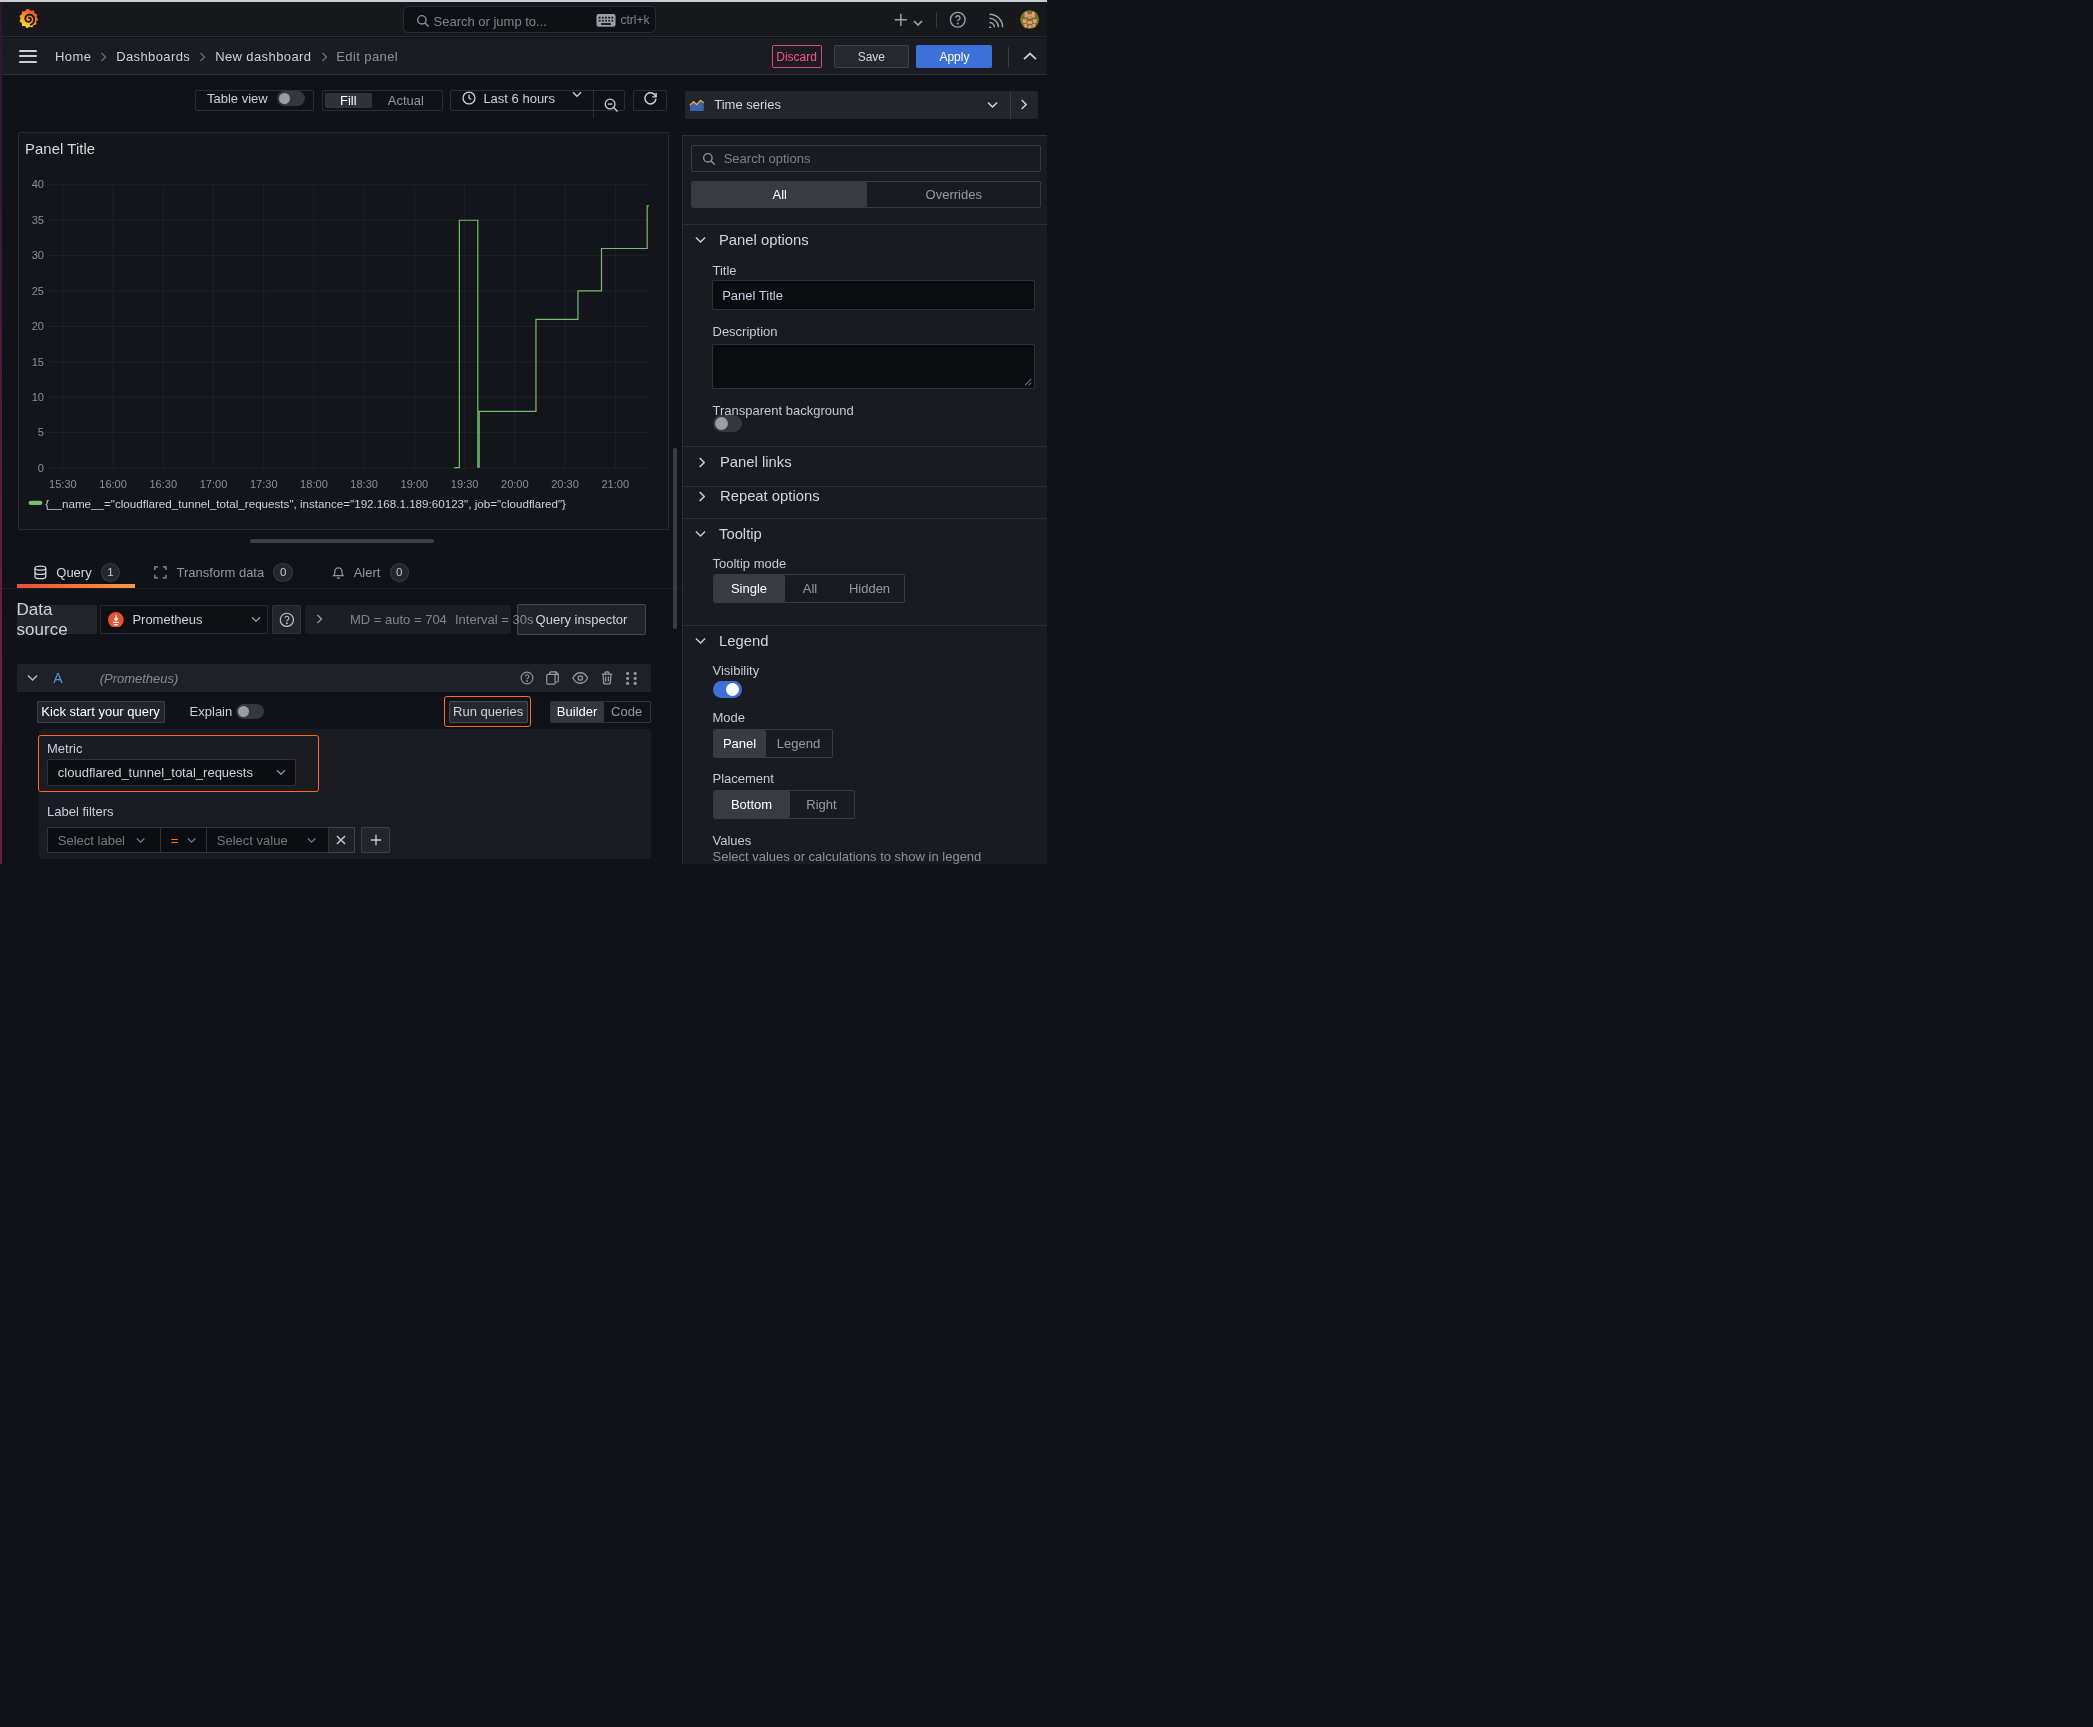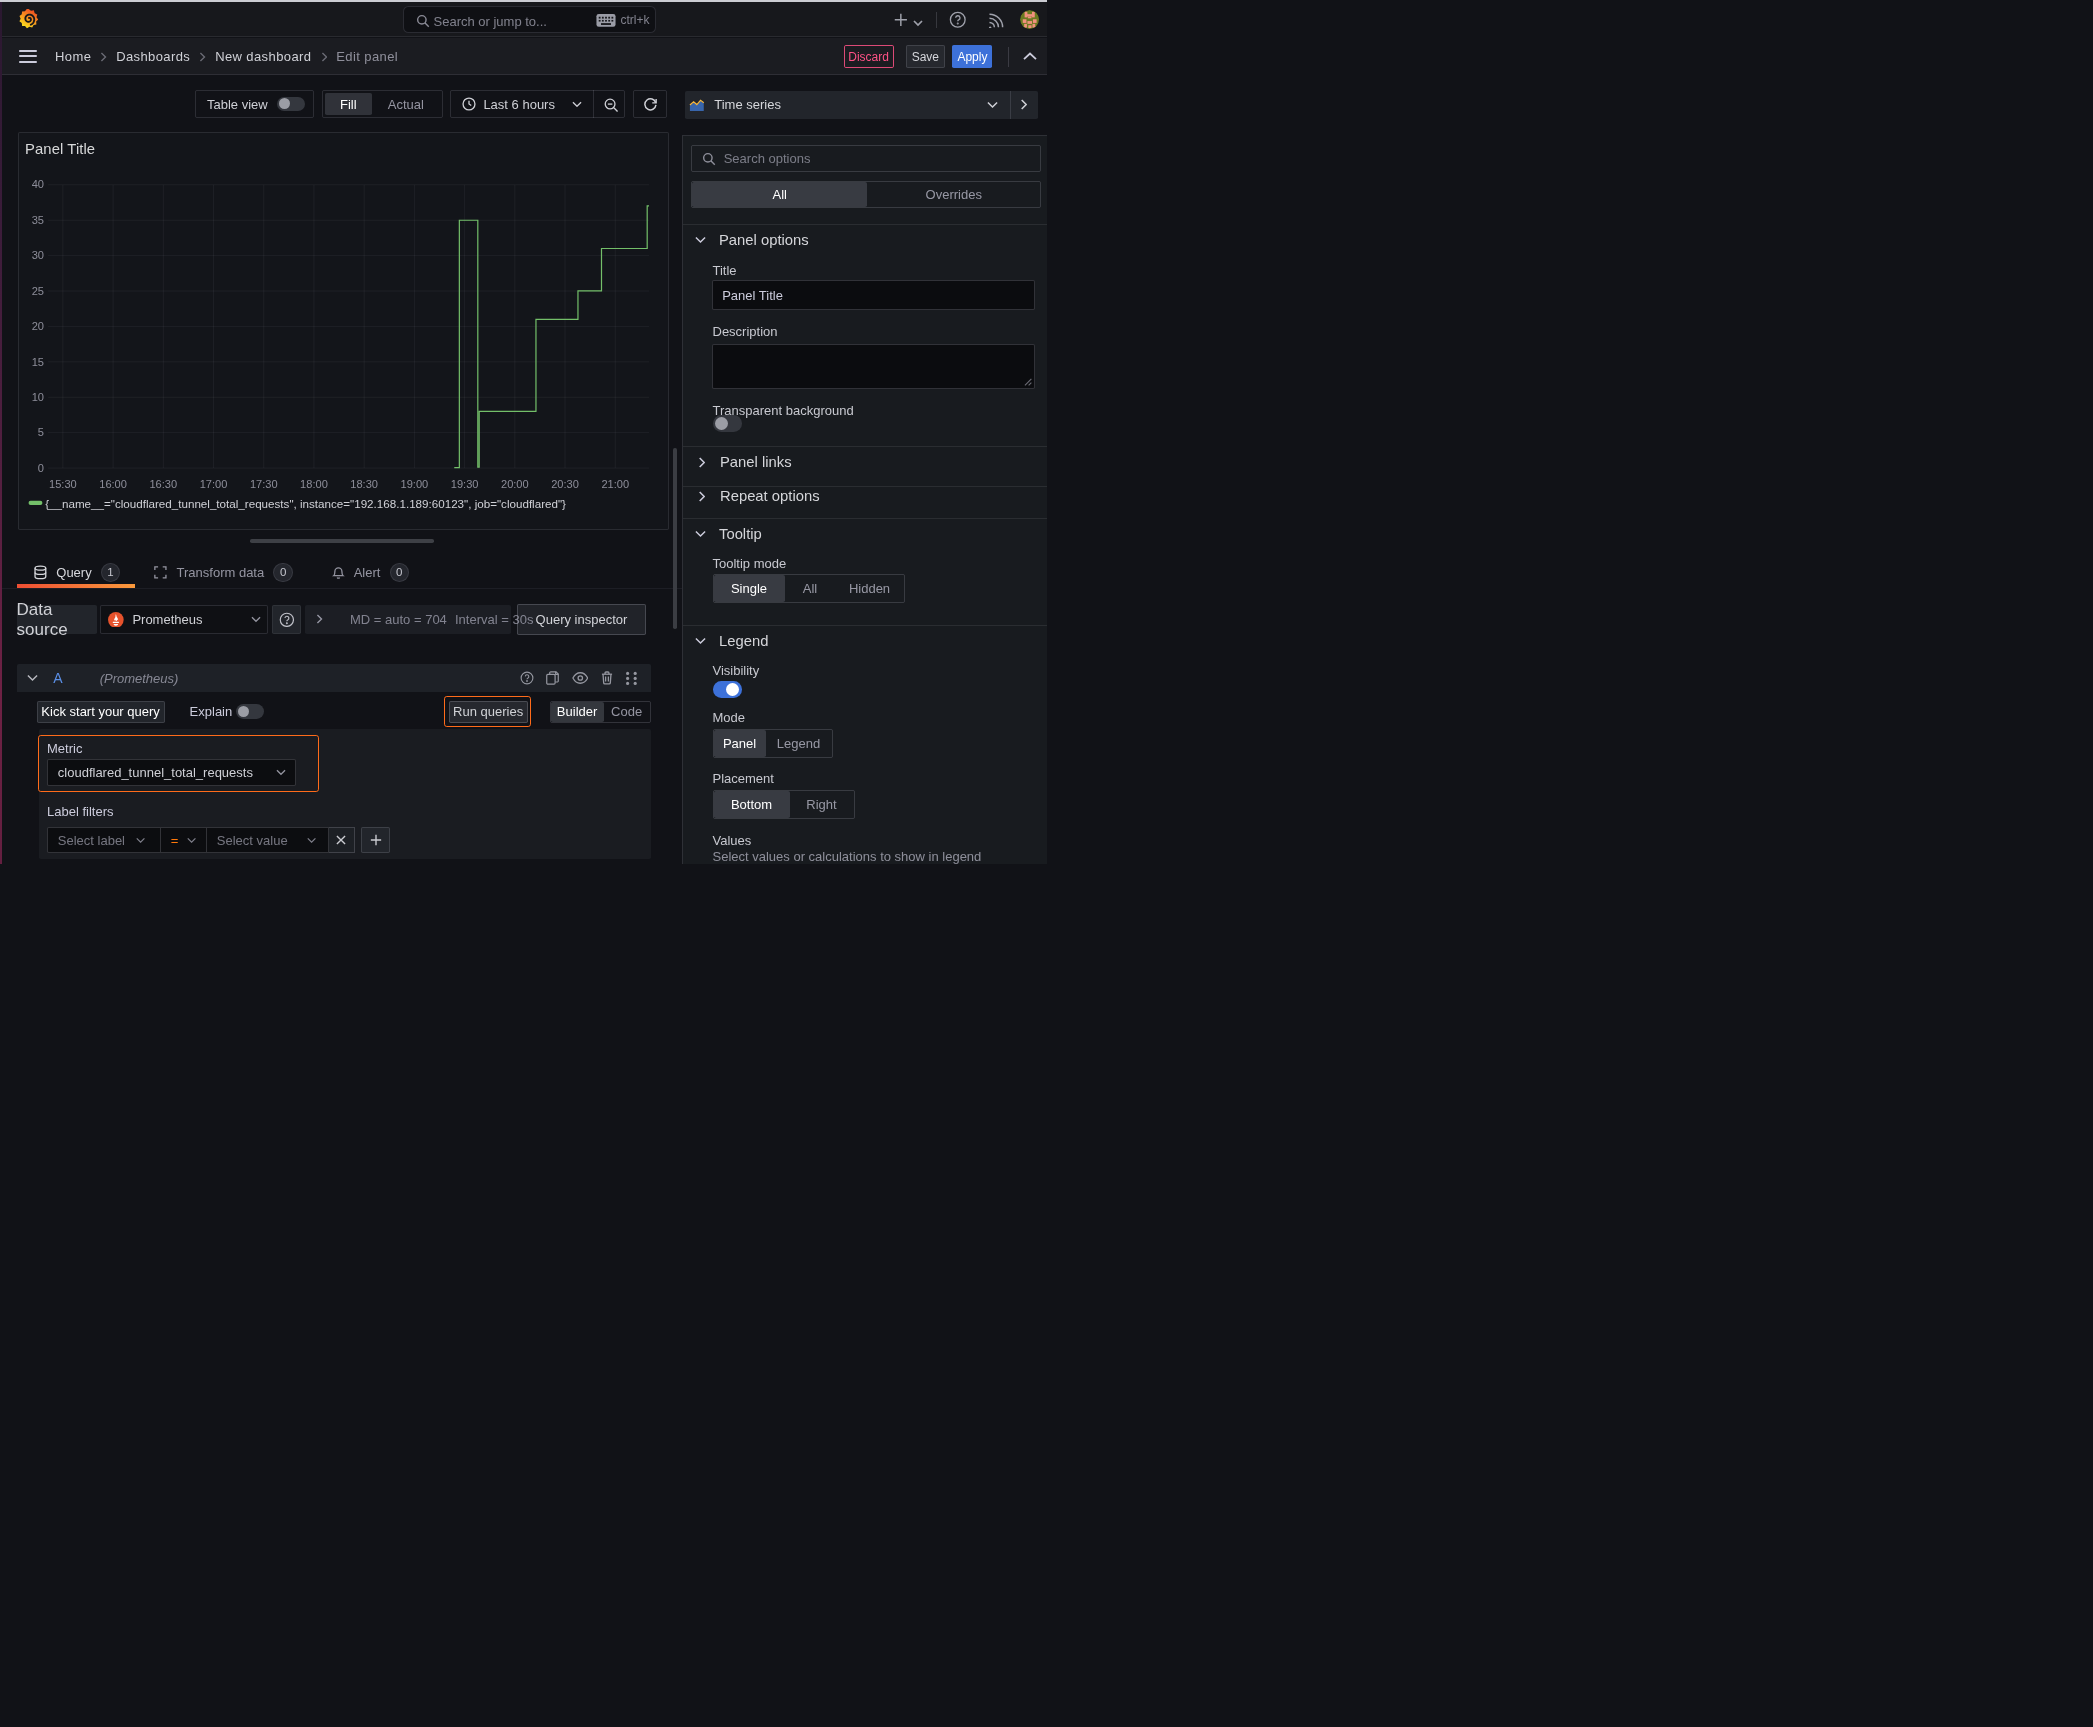--- a/index.html
+++ b/index.html
@@ -27,29 +27,29 @@
   
   nav.bcrumb { position:absolute; left:0; top:38px; width:1047px; height:37px; background:#1b1c21;
     border-bottom:0.9px solid rgba(204,204,220,0.11); z-index:9; }
   .burger { position:absolute; left:18.5px; top:12px; width:18.5px; height:13px; }
   .burger div { height:1.8px; background:#ccccdc; border-radius:0.9px; margin-bottom:3.7px; }
   .crumbs { position:absolute; left:55px; top:0; height:37px; display:flex; align-items:center; font-size:13px; letter-spacing:0.4px; }
   .crumbs .sep { margin:0 9.2px; color:rgba(204,204,220,0.45); display:flex; }
   .crumbs span.c { color:#d0d1d7; }
   .crumbs span.last { color:rgba(204,204,220,0.65); }
   .navbtns { position:absolute; right:10px; top:6.5px; display:flex; align-items:center; height:24px; }
-  .btn { height:23px; border-radius:1.8px; font-size:12px; display:flex; align-items:center; padding:0 5px; }
+  .btn { height:23px; border-radius:1.8px; font-size:12px; display:flex; align-items:center; padding:0 23px; }
   .btn.discard { color:#ff5286; border:0.9px solid rgba(255,82,134,0.85); margin-right:12px; padding:0 3.7px; }
   .btn.save { color:#d5d6db; background:#26282e; border:0.9px solid rgba(204,204,220,0.16); margin-right:7.4px; }
   .btn.apply { color:#fff; background:#3d71d9; margin-right:15.7px; }
   .vdiv2 { width:0.9px; height:20px; background:rgba(204,204,220,0.18); margin-right:14px; }
 
   
-  .tbrow { position:absolute; top:90px; height:28px; border:0.9px solid rgba(204,204,220,0.15);
-    border-radius:1.8px; display:flex; align-items:center; font-size:13px; color:#cfd0d6; z-index:5;}
+  .tbrow { position:absolute; top:90px; height:21px; border:0.9px solid rgba(204,204,220,0.15);
+    border-radius:1.8px; display:flex; font-size:13px; color:#cfd0d6; z-index:5;}
   .seg { display:flex; align-items:center; height:100%; }
   .toggle { width:28px; height:14.8px; border-radius:7.4px; background:#34373e; position:relative; }
   .toggle .knob { position:absolute; top:1.8px; width:11px; height:11px; border-radius:50%; background:#9b9da5; left:2.3px; }
   .toggle.on { background:#3d71d9; }
   .toggle.on .knob { left:auto; right:2.3px; background:#fff; }
 
   
   .panel { position:absolute; left:17.5px; top:132px; width:651px; height:398px; background:#13151a;
     border:0.9px solid rgba(204,204,220,0.12); border-radius:1.8px; }
   .ptitle { position:absolute; left:6.5px; top:8.3px; font-size:14.8px; color:#d8d9da; font-weight:500; letter-spacing:0.1px;}

